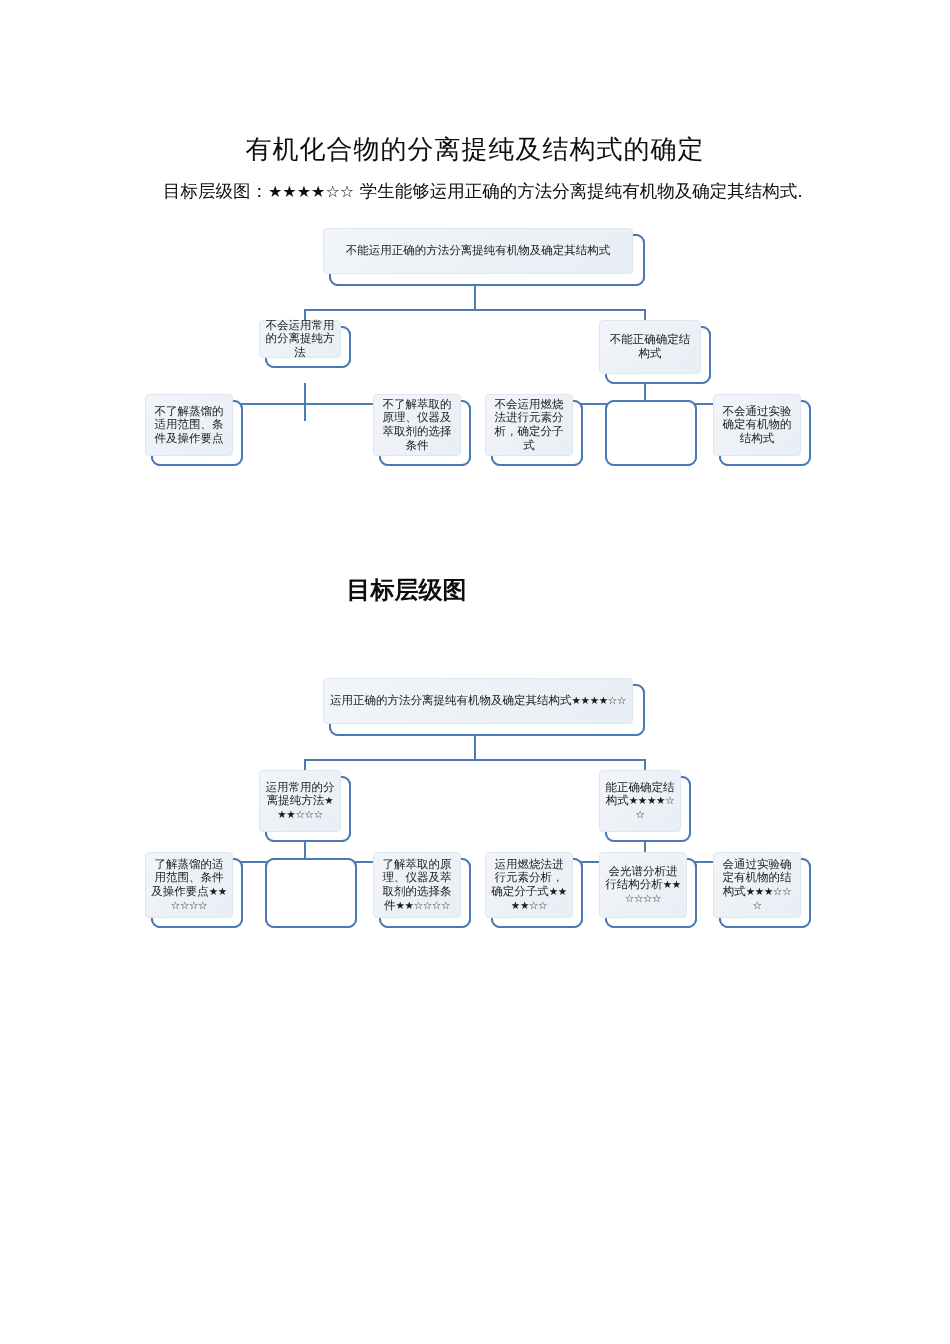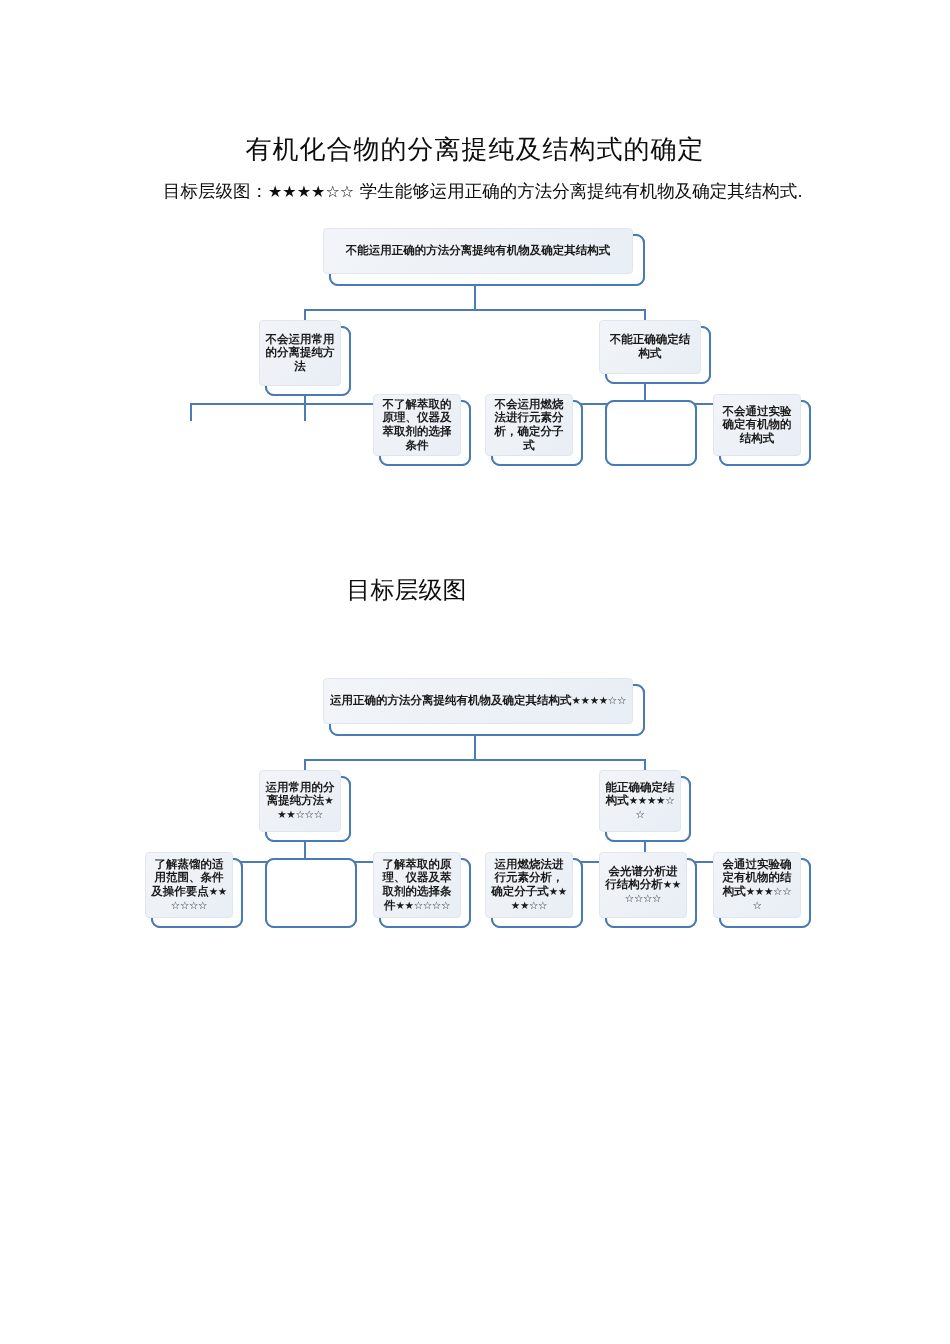--- a/index.html
+++ b/index.html
@@ -44,21 +44,21 @@
     font-size: 16px;
     letter-spacing: 0px;
   }
   .section-heading {
     position: absolute;
     left: 0;
     top: 574px;
     width: 813px;
     text-align: center;
     font-size: 24px;
-    font-weight: normal;
+    font-weight: bold;
     color: #0d0d0d;
   }
 
   
   .diagram {
     position: absolute;
     left: 0;
     width: 950px;
   }
   #diagram-problem { top: 228px; height: 260px; }
@@ -69,21 +69,20 @@
     position: absolute;
     background: #4d7cb5;
   }
   .conn-v { width: 2px; }
   .conn-h { height: 2px; }
 
   
   .node {
     position: absolute;
     box-sizing: border-box;
-    font-weight: bold;
   }
   
   .node .plate-back {
     position: absolute;
     left: 6px;
     top: 6px;
     right: 0;
     bottom: 0;
     background: #4a7ab5;
     border-radius: 9px;
@@ -169,35 +168,42 @@
   <div class="conn conn-v" style="left:758px; top:175px; height:18px;"></div>
 
   <div class="node root" style="left:323px; top:0px; width:322px; height:58px;">
     <div class="plate-back"></div>
     <div class="plate-front"></div>
     <div class="panel">
       <span class="label">不能运用正确的方法分离提纯有机物及确定其结构式</span>
     </div>
   </div>
 
-  <div class="node level2" style="left:259px; top:92px; width:92px; height:76px;border-radius:28px;">
+  <div class="node level2" style="left:259px; top:92px; width:92px; height:48px;border-radius:28px;">
     <div class="plate-back"></div>
     <div class="plate-front"></div>
     <div class="panel">
       <span class="label">不会运用常用的分离提纯方法</span>
     </div>
   </div>
   <div class="node level2" style="left:599px; top:92px; width:112px; height:64px;">
     <div class="plate-back"></div>
     <div class="plate-front"></div>
     <div class="panel">
       <span class="label">不能正确确定结构式</span>
     </div>
   </div>
 
+  <div class="node leaf" style="left:145px; top:166px; width:98px; height:72px;">
+    <div class="plate-back"></div>
+    <div class="plate-front"></div>
+    <div class="panel">
+      <span class="label">不了解蒸馏的适用范围、条件及操作要点</span>
+    </div>
+  </div>
   <div class="node leaf" style="left:373px; top:166px; width:98px; height:72px;">
     <div class="plate-back"></div>
     <div class="plate-front"></div>
     <div class="panel">
       <span class="label">不了解萃取的原理、仪器及萃取剂的选择条件</span>
     </div>
   </div>
   <div class="node leaf" style="left:485px; top:166px; width:98px; height:72px;">
     <div class="plate-back"></div>
     <div class="plate-front"></div>

